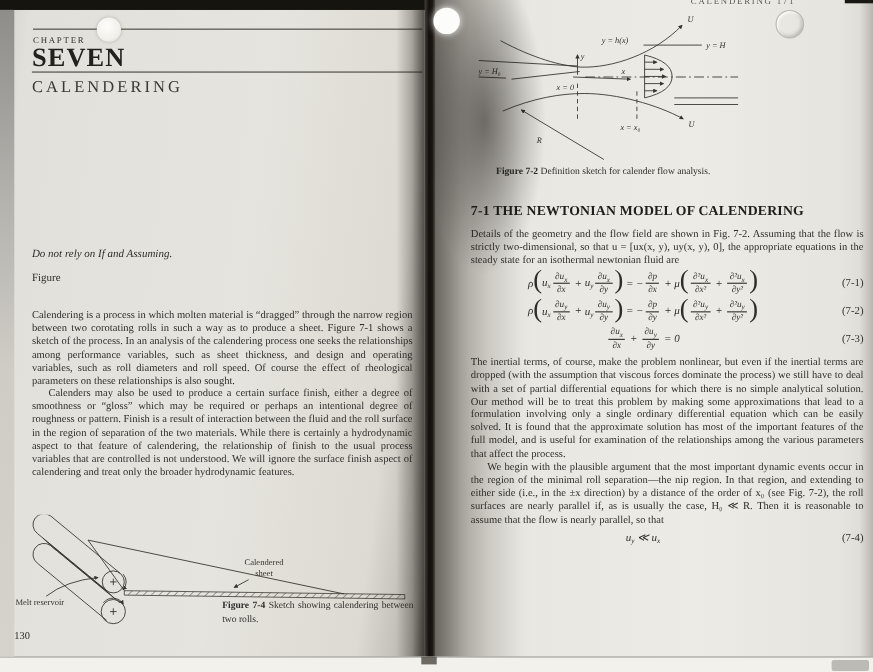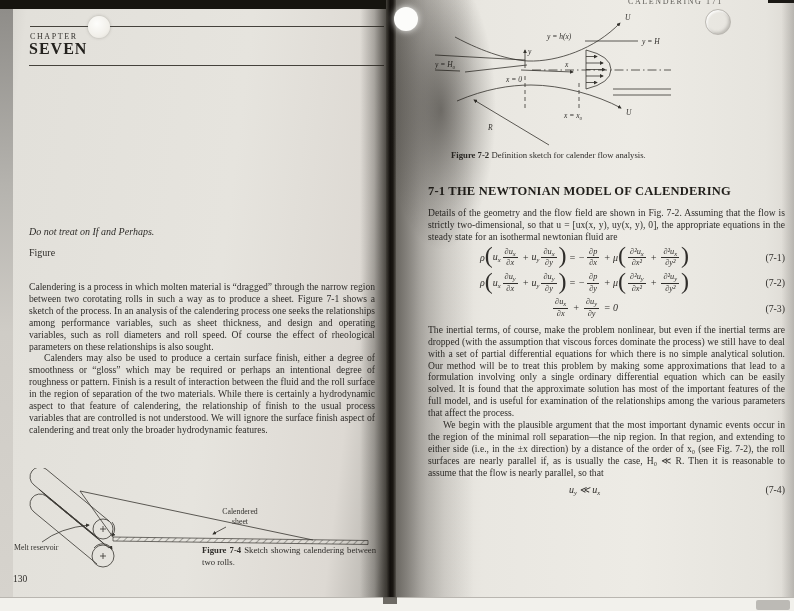--- a/index.html
+++ b/index.html
@@ -38,21 +38,21 @@
     background:#fcfcfa;box-shadow:0 0 7px rgba(252,252,250,.95);}
   .hole-right{position:absolute;left:705px;top:9px;width:24px;height:24px;border-radius:50%;z-index:5;
     border:1px solid rgba(130,127,120,.45);
     box-shadow:inset 1.5px 1.5px 2px rgba(255,255,255,.8),inset -1.5px -1.5px 3px rgba(110,107,100,.35);}
 
   
   .rule{position:absolute;height:1.3px;background:#45423c;z-index:2;}
   .rule-top{left:30px;top:26px;width:354px;}
   .rule-mid{left:29px;top:65px;width:355px;}
   .chapter-label{position:absolute;left:30px;top:32px;font-size:8px;letter-spacing:1.6px;color:#33312d;z-index:2;}
-  .chapter-number{position:absolute;left:29px;top:41px;font-size:16px;line-height:1;font-weight:bold;
+  .chapter-number{position:absolute;left:29px;top:41px;font-size:24px;line-height:1;font-weight:bold;
     letter-spacing:1px;color:#23211d;z-index:2;}
   .chapter-title{position:absolute;left:29px;top:72px;font-size:15px;letter-spacing:2.8px;color:#3a3833;z-index:2;}
 
   
   .epigraph{position:absolute;left:29px;top:226px;font-style:italic;font-size:10px;z-index:2;}
   .epigraph-author{position:absolute;left:29px;top:247px;font-size:10px;z-index:2;}
   .left-col{position:absolute;left:29px;top:281px;width:346px;font-size:9.6px;line-height:11.9px;
     text-align:justify;z-index:2;}
   .left-col p{margin:0;}
   .left-col p + p{text-indent:15px;}
@@ -98,22 +98,23 @@
   <div class="left-page"></div>
   <div class="right-page"></div>
   <div class="top-bar"></div>
   <div class="gutter"></div>
   <div class="left-edge"></div>
 
   <div class="rule rule-top"></div>
   <div class="rule rule-mid"></div>
   <div class="chapter-label">CHAPTER</div>
   <div class="chapter-number">SEVEN</div>
-
-  <div class="epigraph">Do not treat on If and Perhaps.</div>
+  <div class="chapter-title">CALENDERING</div>
+
+  <div class="epigraph">Do not rely on If and Assuming.</div>
   <div class="epigraph-author">Figure</div>
   <div class="left-col">
     <p>Calendering is a process in which molten material is “dragged” through the narrow region between two corotating rolls in such a way as to produce a sheet. Figure 7-1 shows a sketch of the process. In an analysis of the calendering process one seeks the relationships among performance variables, such as sheet thickness, and design and operating variables, such as roll diameters and roll speed. Of course the effect of rheological parameters on these relationships is also sought.</p>
     <p>Calenders may also be used to produce a certain surface finish, either a degree of smoothness or “gloss” which may be required or perhaps an intentional degree of roughness or pattern. Finish is a result of interaction between the fluid and the roll surface in the region of separation of the two materials. While there is certainly a hydrodynamic aspect to that feature of calendering, the relationship of finish to the usual process variables that are controlled is not understood. We will ignore the surface finish aspect of calendering and treat only the broader hydrodynamic features.</p>
   </div>
 
   <svg class="fig1" width="358" height="120" viewBox="0 0 358 120">
     <defs>
       <marker id="ah1" markerWidth="5" markerHeight="5" refX="4" refY="2.5" orient="auto">
         <path d="M0,0 L5,2.5 L0,5 z" fill="#36342f"></path>

